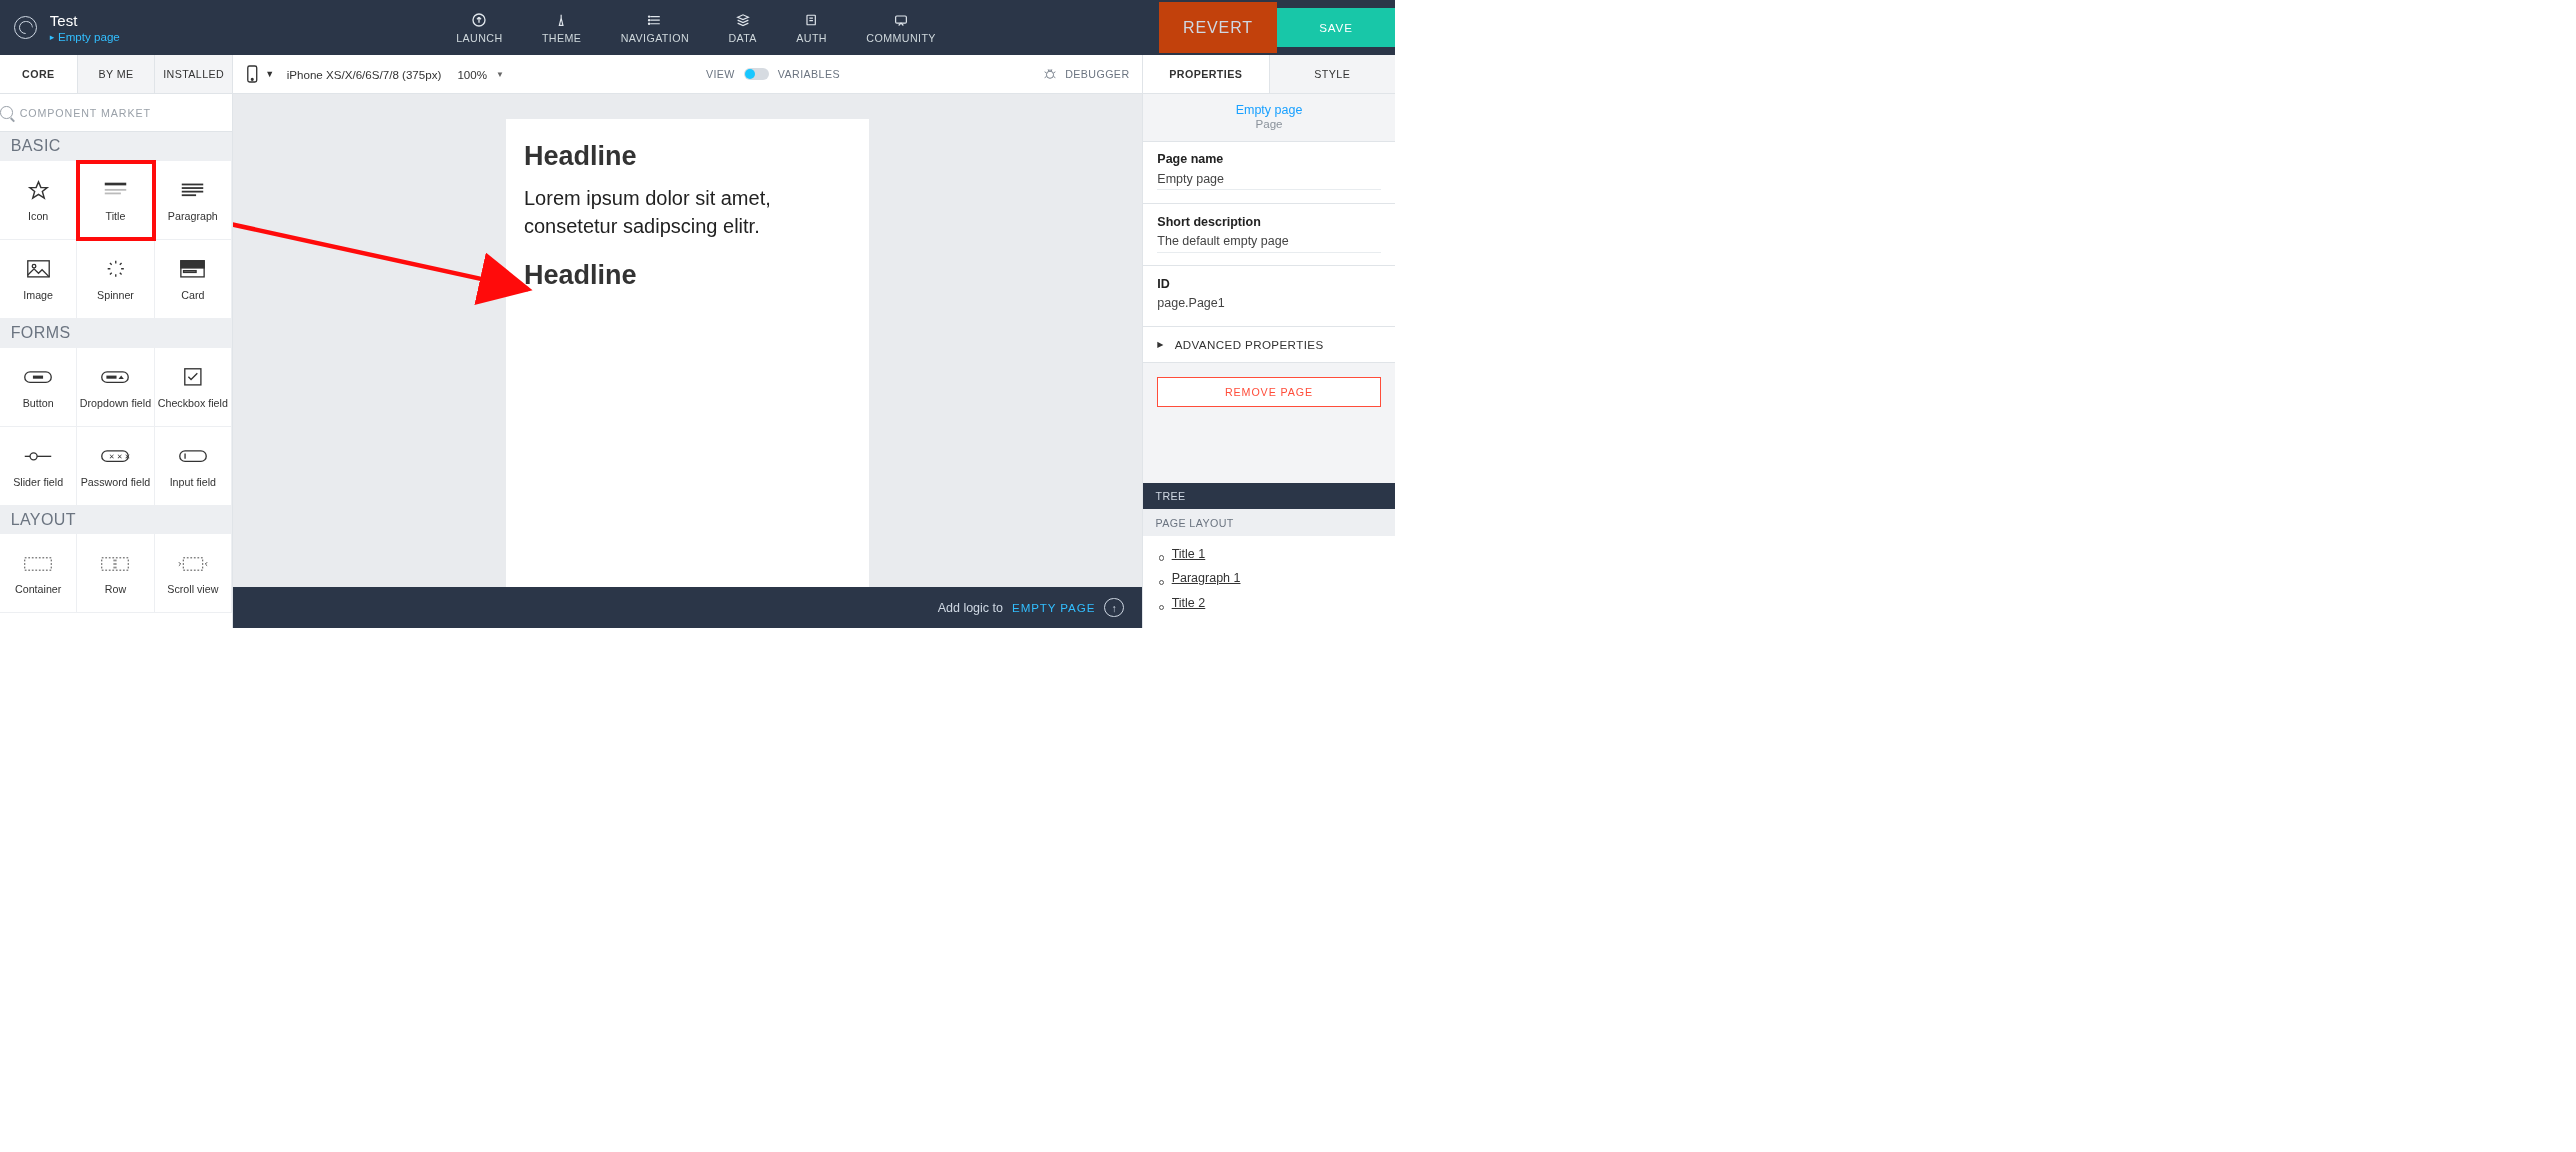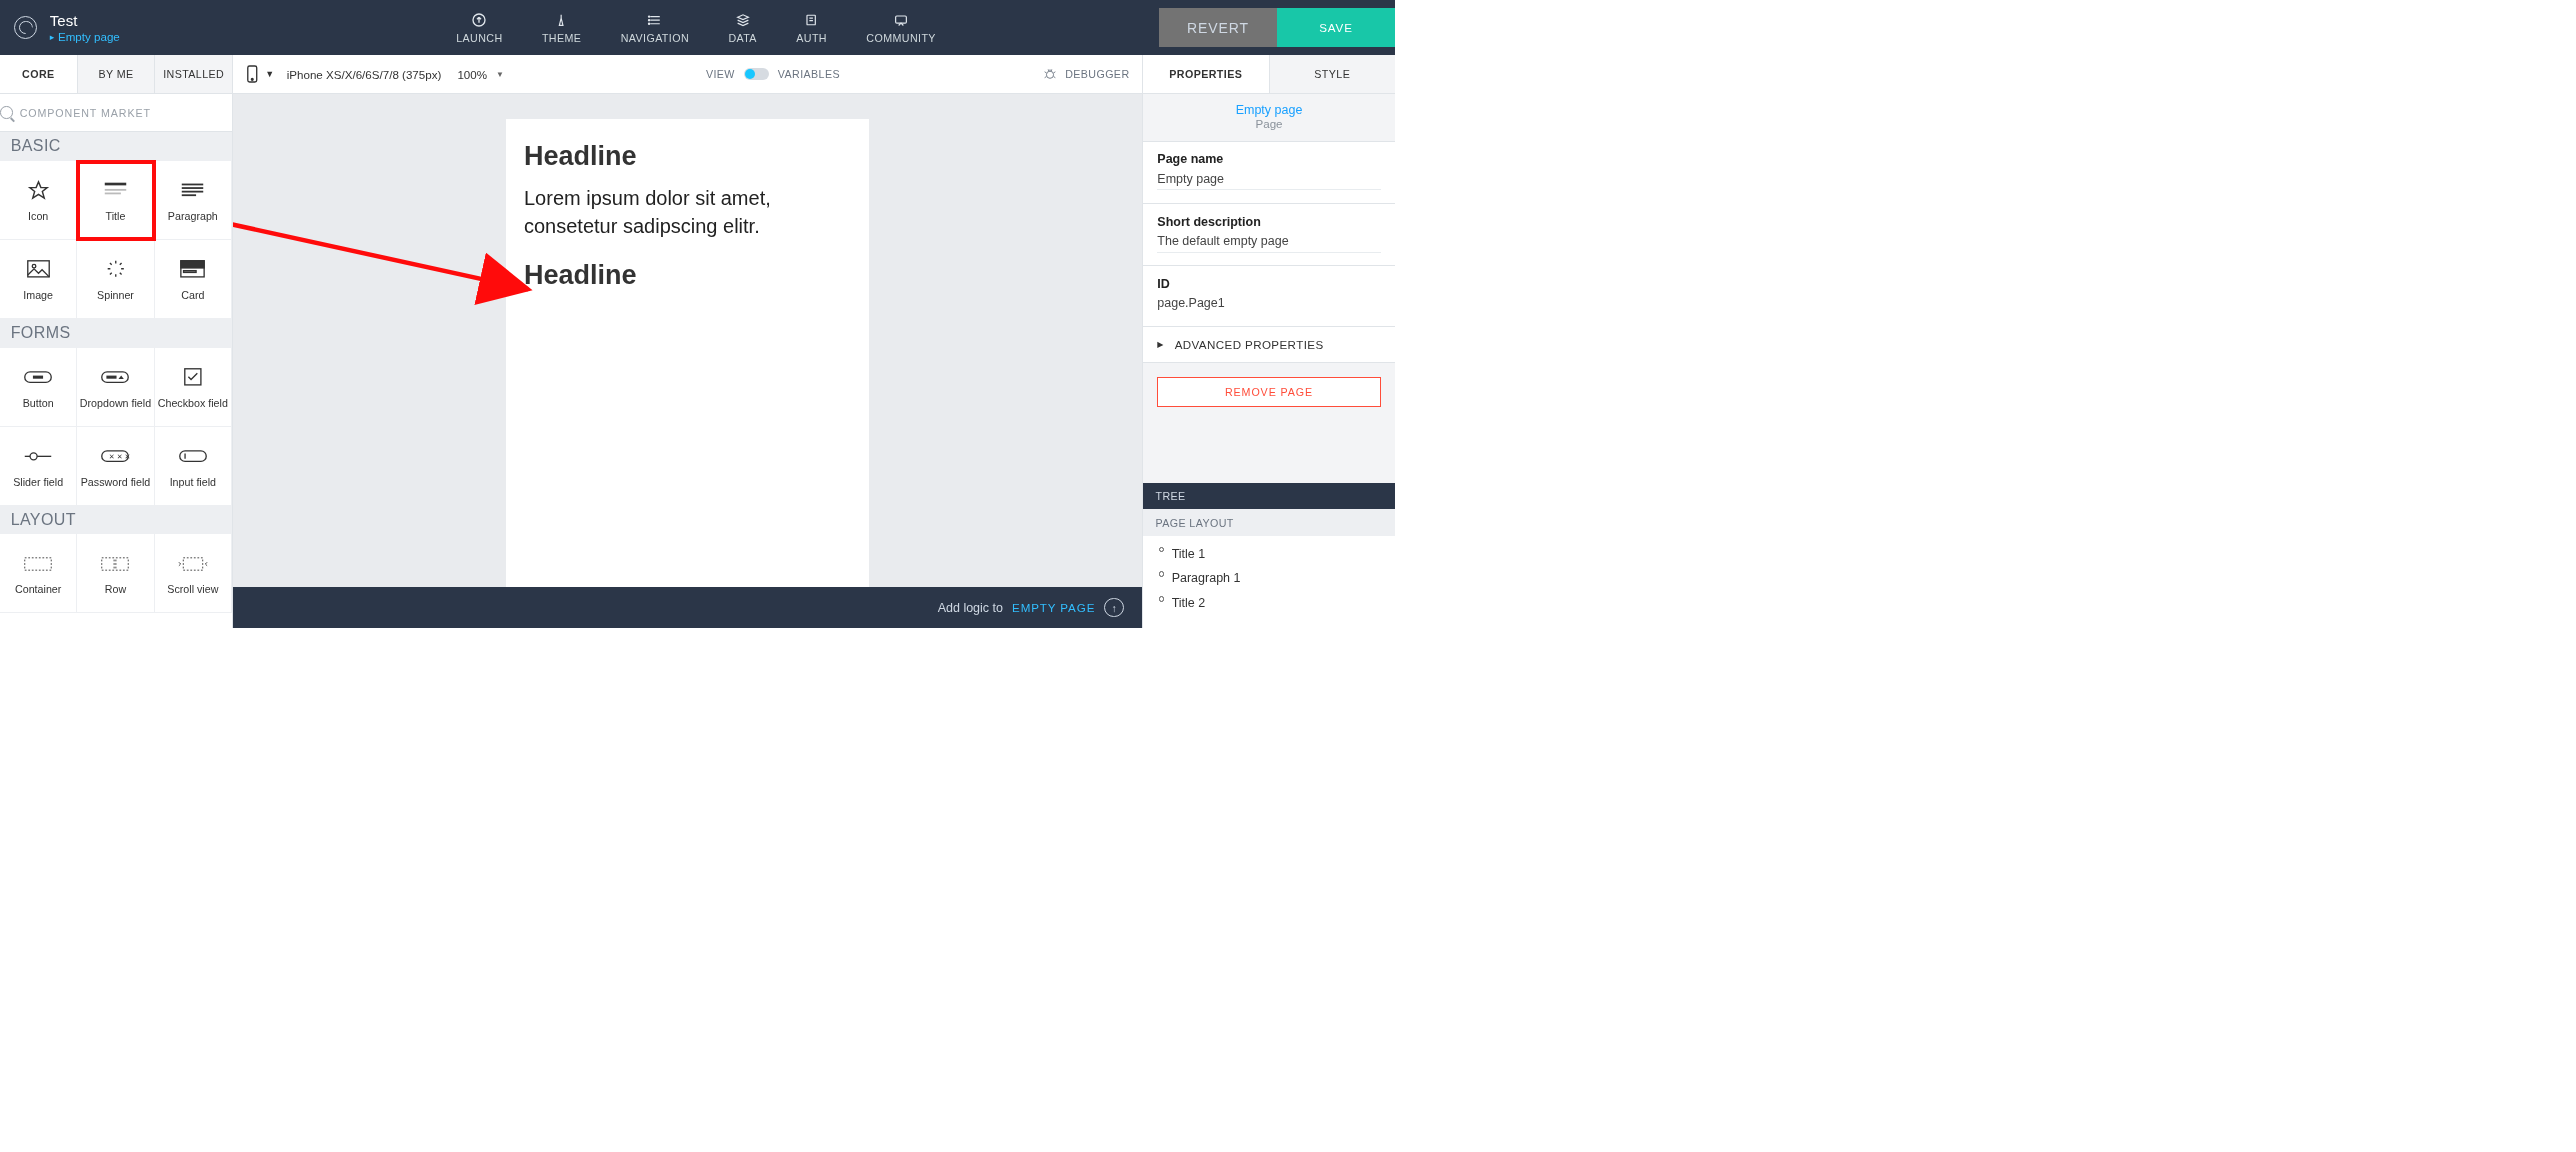--- a/index.html
+++ b/index.html
@@ -12,21 +12,21 @@
   .logo::before { content:""; position:absolute; inset:3.6px; border:1.8px solid #cfd8e3; border-radius:50%; clip-path: polygon(0 0,100% 0,100% 50%,50% 50%,50% 100%,0 100%);}
   .proj-title { font-size: 15px; font-weight: 400; color: #fff; }
   .proj-sub { font-size: 11.6px; color: #32bfff; display:flex; align-items:center; gap:3.6px; margin-top:1.8px;}
   .proj-sub .caret { color:#32bfff; font-size:9px;}
   
   .topbar-center { flex: 1; display: flex; justify-content: center; align-items: stretch; }
   .nav-item { display: flex; flex-direction: column; align-items: center; justify-content: center; padding: 0 19.7px; color: #cfd8dc; font-size: 10.7px; letter-spacing: 0.4px; cursor:pointer;}
   .nav-item .ico { height: 18px; display:flex; align-items:center; justify-content:center; margin-bottom: 3.6px; color:#e0e6ec;}
   
   .topbar-right { display: flex; align-items: center; padding-right: 0; }
-  .btn-revert { width: 118px; height: 39px; background: #737373; color: #cfd8e3; border:none; font-size: 14px; letter-spacing: 0.9px; cursor:pointer;}
+  .btn-revert { width: 118px; height: 51px; background: #c2410c; color: #cfd8e3; border:none; font-size: 16px; letter-spacing: 0.9px; cursor:pointer;}
   .btn-save { width: 118px; height: 39px; background: #18c7a8; color: #fff; border:none; font-size: 11.6px; letter-spacing: 0.9px; cursor:pointer;}
 
   
   .main { position: absolute; top: 55px; left:0; right:0; bottom:0; display:flex; }
   
   
   .left { width: 233px; background:#fff; border-right:0.9px solid #e0e4e8; display:flex; flex-direction:column;}
   .left-tabs { display:flex; height: 39px; border-bottom:0.9px solid #e0e4e8;}
   .left-tab { flex:1; display:flex; align-items:center; justify-content:center; font-size:10.7px; letter-spacing:0.4px; color:#333; background:#f3f4f6; border-right:0.9px solid #e0e4e8; cursor:pointer;}
   .left-tab:last-child{border-right:none;}
@@ -72,21 +72,21 @@
   .panel + .panel { margin-top:0; border-top:none;}
   .panel label { display:block; font-size:12.5px; font-weight:600; color:#222; margin-bottom:5.4px;}
   .panel .val { font-size:12.5px; color:#444; border-bottom:0.9px solid #e8ecef; padding-bottom:3.6px;}
   .adv { background:#fff; border-bottom:0.9px solid #e0e4e8; padding:10.7px 14.3px; font-size:11.6px; letter-spacing:0.4px; display:flex; align-items:center; gap:7.2px; cursor:pointer;}
   .remove-wrap { padding: 14.3px;}
   .btn-remove { width:100%; height:30px; border:0.9px solid #ff4d3a; color:#ff4d3a; background:#fff; font-size:10.7px; letter-spacing:0.9px; cursor:pointer;}
   
   .tree-hdr { background:#2b3648; color:#cfd8e3; font-size:10.7px; padding:7.2px 12.5px; letter-spacing:0.4px;}
   .tree-sub { background:#edeff2; color:#6b7480; font-size:10.7px; padding:7.2px 12.5px; letter-spacing:0.4px;}
   .tree-body { background:#fff; padding:5.4px 12.5px 12.5px; overflow:auto;}
-  .tree-item { font-size:12.5px; color:#333; padding:5.4px 3.6px; display:flex; align-items:flex-start; gap:7.2px; cursor:pointer;}
+  .tree-item { font-size:12.5px; color:#333; padding:5.4px 3.6px; display:flex; align-items:flex-end; gap:7.2px; cursor:pointer;text-decoration:underline;}
   .bullet { width:5.4px; height:5.4px; border:1.3px solid #555; border-radius:50%;}
   
   
   .arrow-svg { position:absolute; left:0; top:0; pointer-events:none; z-index:50;}
   
   .search-ico { width:12.5px; height:12.5px; border:1.8px solid #9aa1a9; border-radius:50%; position:relative;}
   .search-ico::after{content:""; position:absolute; width:5.4px; height:1.8px; background:#9aa1a9; bottom:-2.7px; right:-3.6px; transform:rotate(45deg);}
 
   .caret-down::after{content:"▼"; font-size:8px; margin-left:3.6px; color:#666;}
   .caret-right::before{content:"▶"; font-size:8px; margin-right:3.6px; color:#333;}

